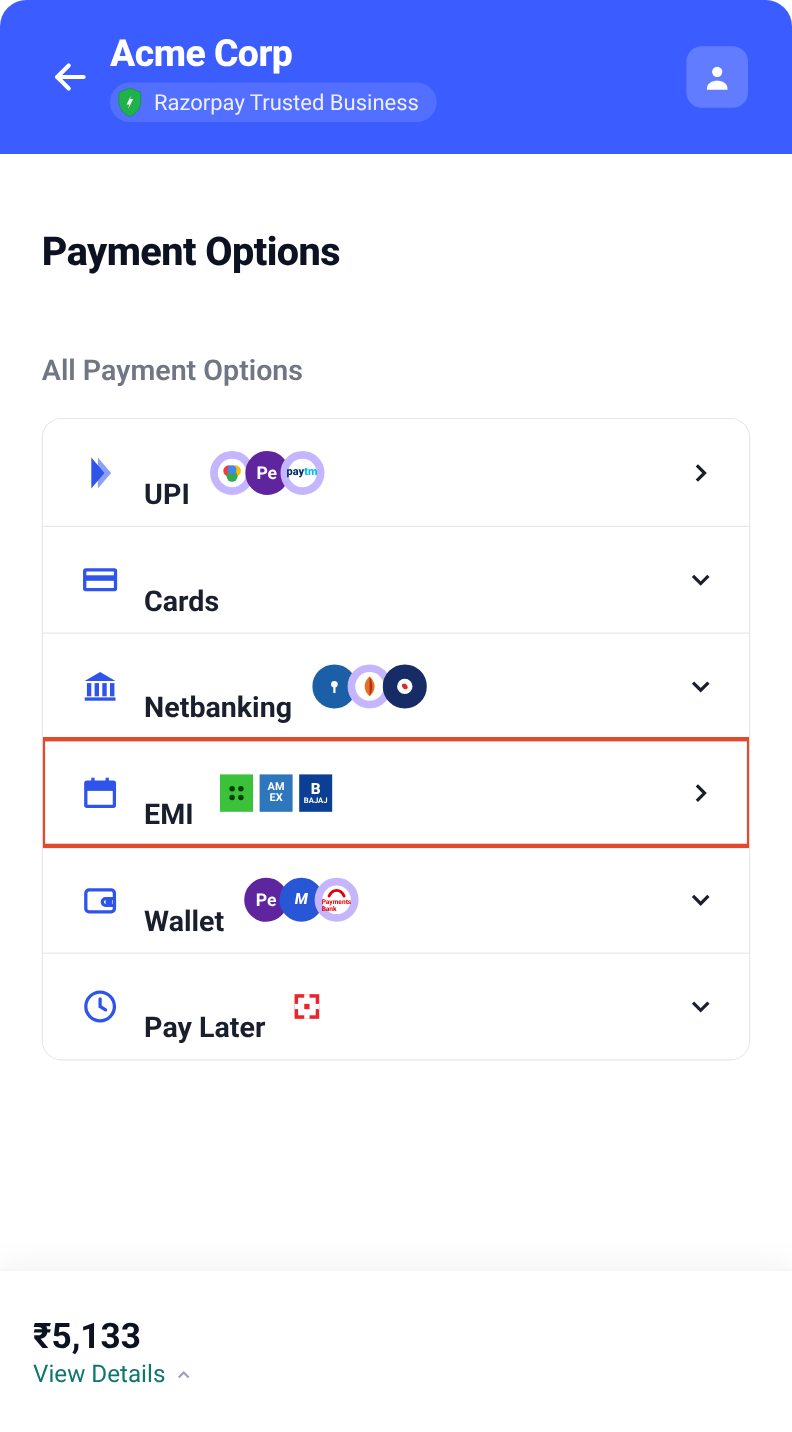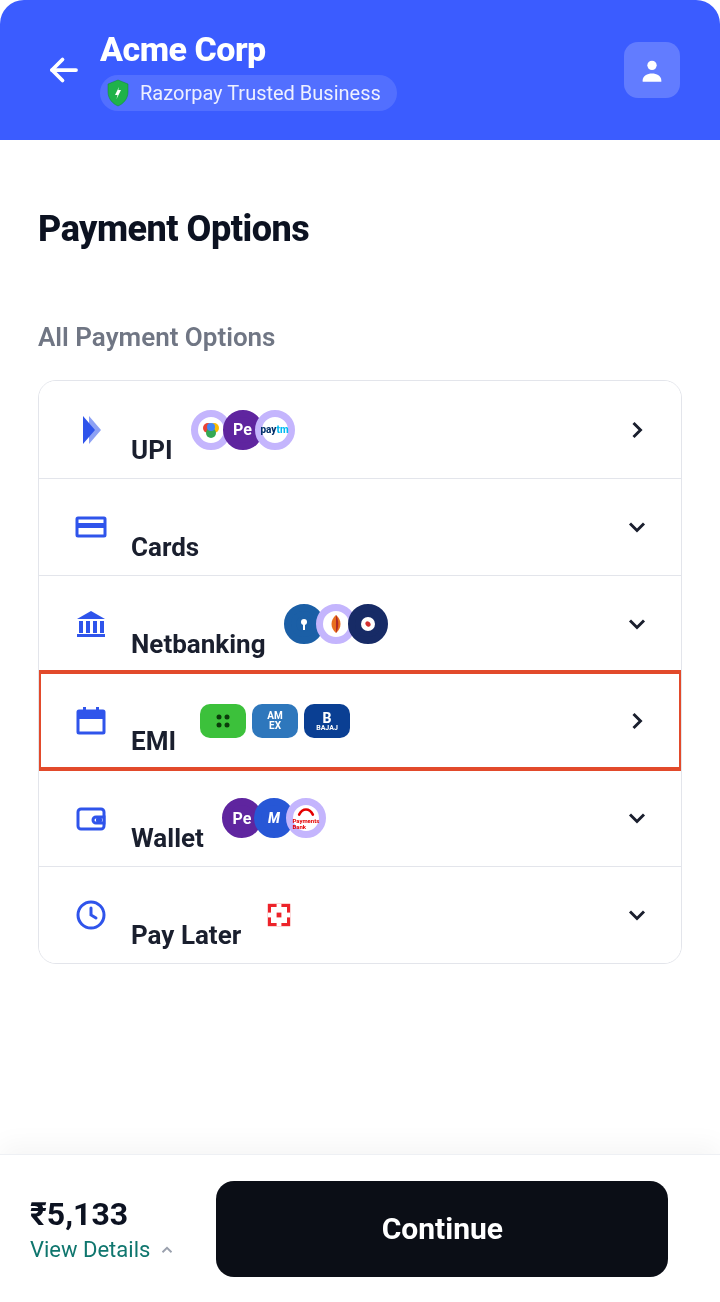--- a/index.html
+++ b/index.html
@@ -82,21 +82,21 @@
   .pico {
     width:40px; height:40px;
     border-radius:50%;
     background:#fff;
     border:7px solid #c4b5fd;
     margin-left:-8px;
     display:flex; align-items:center; justify-content:center;
     font-size:14px; font-weight:700;
   }
   .pico:first-child { margin-left:0; }
-  .pico.square { border-radius:10px; border:none; width:46px; height:34px; margin-left:6px; }
+  .pico.square { border-radius:0; border:none; width:30px; height:34px; margin-left:6px; }
   .pico svg { width:24px; height:24px; }
   .chev { margin-left:auto; width:28px; height:28px; }
   .chev svg { width:28px; height:28px; stroke:#1a1f2e; stroke-width:2.5; fill:none; }
 
   
   .footer {
     position:absolute;
     left:0; right:0; bottom:0;
     height:148px;
     border-top:1px solid #eef0f4;
@@ -323,16 +323,13 @@
 <div class="footer">
   <div class="amount-block">
     <div class="amount">₹5,133</div>
     <div class="view-details">
       <span>View Details</span>
       <svg viewBox="0 0 24 24">
           <polyline points="6 15 12 9 18 15"></polyline>
         </svg>
     </div>
   </div>
-  <div class="continue-btn">
-    <span>Continue</span>
-  </div>
 </div>
 
 </body></html>

